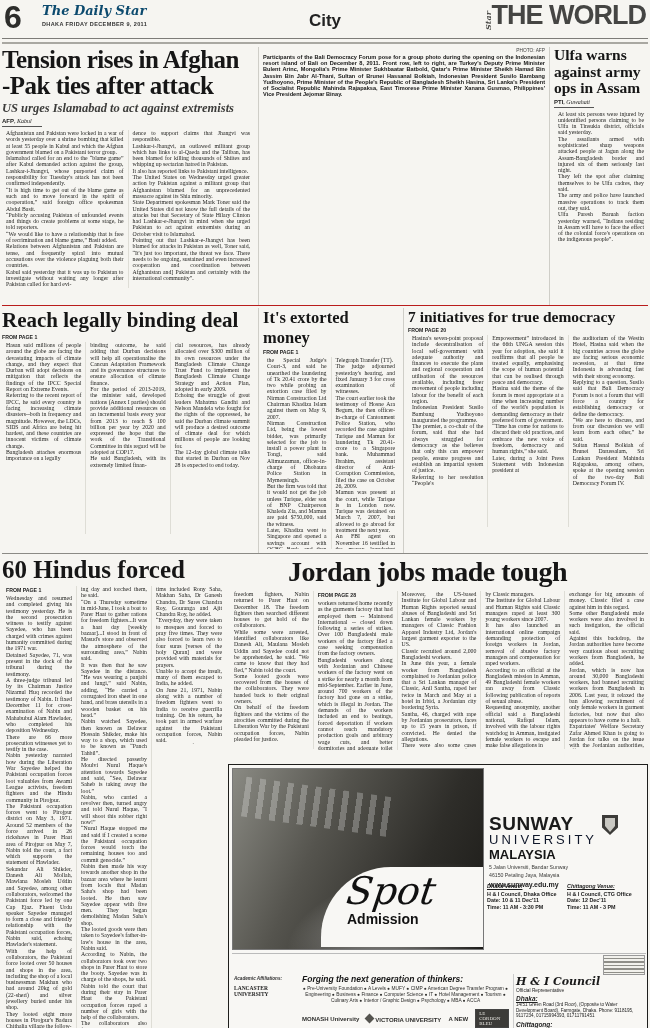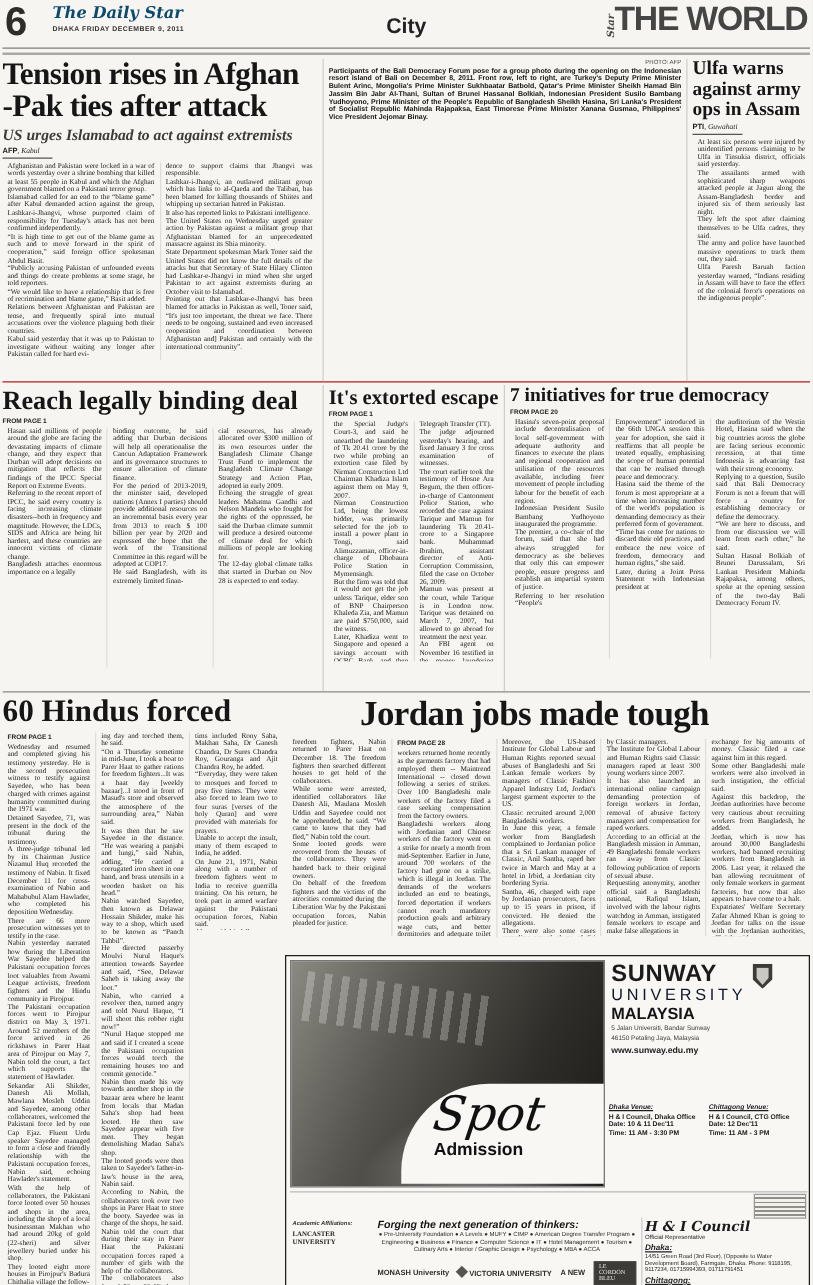--- a/index.html
+++ b/index.html
@@ -82,21 +82,21 @@
       background:linear-gradient(115deg,#8a8a83 0%,#55544e 35%,#2e2d29 70%,#1b1a17 100%);}
   .bphoto:before{content:"";position:absolute;right:-40px;bottom:-30px;width:240px;height:110px;
       background:radial-gradient(ellipse at center,rgba(255,255,255,.5),rgba(255,255,255,0) 70%);transform:rotate(-15deg);}
   .bphoto:after{content:"";position:absolute;left:10px;top:18px;width:150px;height:40px;
       background:repeating-linear-gradient(90deg,rgba(255,255,255,.25) 0 6px,rgba(0,0,0,0) 6px 14px);transform:rotate(8deg);}
   .spotpanel{position:absolute;left:92px;top:102px;width:162px;height:80px;background:#f8f7f4;
       border-top-left-radius:70px;padding:6px 0 0 26px;box-sizing:border-box;}
   .spot{font:italic 38px "DejaVu Serif",serif;transform:skewX(-8deg);line-height:36px;color:#111;}
   .admission{font:bold 14px "Liberation Sans",sans-serif;color:#111;margin-top:2px;}
   .sunway{position:absolute;left:260px;top:6px;width:156px;}
-  .sw-row{display:flex;align-items:flex-start;}
+  .sw-row{display:flex;align-items:flex-start;margin-top:44px;}
   .sw-name{font:bold 19px "Liberation Sans",sans-serif;letter-spacing:.5px;line-height:18px;color:#1b1b1b;}
   .sw-univ{font:13px "Liberation Sans",sans-serif;letter-spacing:3px;color:#0f172a;line-height:14px;}
   .crest{width:16px;height:20px;margin-left:5px;background:#3c3b38;
      clip-path:polygon(0 0,100% 0,100% 62%,50% 100%,0 62%);position:relative;}
   .crest:after{content:"";position:absolute;inset:3px;background:#c9c8c2;
      clip-path:polygon(0 0,100% 0,100% 58%,50% 100%,0 58%);}
   .sw-country{font:bold 13px "Liberation Sans",sans-serif;margin-top:0;color:#141414;}
   .sw-addr{font:5.2px/6.4px "Liberation Sans",sans-serif;color:#3a3a38;margin-top:2px;}
   .sw-web{font:bold 7px "Liberation Sans",sans-serif;margin-top:2px;color:#222;}
   .venues{position:absolute;left:258px;top:118px;width:160px;display:flex;}
@@ -198,21 +198,21 @@
         <div class="c">binding outcome, he said adding that Durban decisions will help all operationalise the Cancun Adaptation Framework and its governance structures to ensure allocation of climate finance.
 For the period of 2013-2019, the minister said, developed nations (Annex I parties) should provide additional resources on an incremental basis every year from 2013 to reach $ 100 billion per year by 2020 and expressed the hope that the work of the Transitional Committee in this regard will be adopted at COP17.
 He said Bangladesh, with its extremely limited finan-</div>
         <div class="c">cial resources, has already allocated over $300 million of its own resources under the Bangladesh Climate Change Trust Fund to implement the Bangladesh Climate Change Strategy and Action Plan, adopted in early 2009.
 Echoing the struggle of great leaders Mahatma Gandhi and Nelson Mandela who fought for the rights of the oppressed, he said the Durban climate summit will produce a desired outcome of climate deal for which millions of people are looking for.
 The 12-day global climate talks that started in Durban on Nov 28 is expected to end today.</div>
       </div>
     </article>
 
     <article class="art-extort">
-      <h1 class="h-extort">It's extorted escape</h1>
+      <h1 class="h-extort">It's extorted money</h1>
       <div class="from">FROM PAGE 1</div>
       <div class="cols h196">
         <div class="c">the Special Judge's Court-3, and said he unearthed the laundering of Tk 20.41 crore by the two while probing an extortion case filed by Nirman Construction Ltd Chairman Khadiza Islam against them on May 9, 2007.
 Nirman Construction Ltd, being the lowest bidder, was primarily selected for the job to install a power plant in Tongi, said Alimuzzaman, officer-in-charge of Dhobaura Police Station in Mymensingh.
 But the firm was told that it would not get the job unless Tarique, elder son of BNP Chairperson Khaleda Zia, and Mamun are paid $750,000, said the witness.
 Later, Khadiza went to Singapore and opened a savings account with OCBC Bank, and then sent the amount to Mamun's account with the Citi Bank through</div>
         <div class="c">Telegraph Transfer (TT).
 The judge adjourned yesterday's hearing, and fixed January 3 for cross examination of witnesses.
 The court earlier took the testimony of Hosne Ara Begum, the then officer-in-charge of Cantonment Police Station, who recorded the case against Tarique and Mamun for laundering Tk 20.41-crore to a Singapore bank. Muhammad Ibrahim, assistant director of Anti-Corruption Commission, filed the case on October 26, 2009.
 Mamun was present at the court, while Tarique is in London now. Tarique was detained on March 7, 2007, but allowed to go abroad for treatment the next year.

